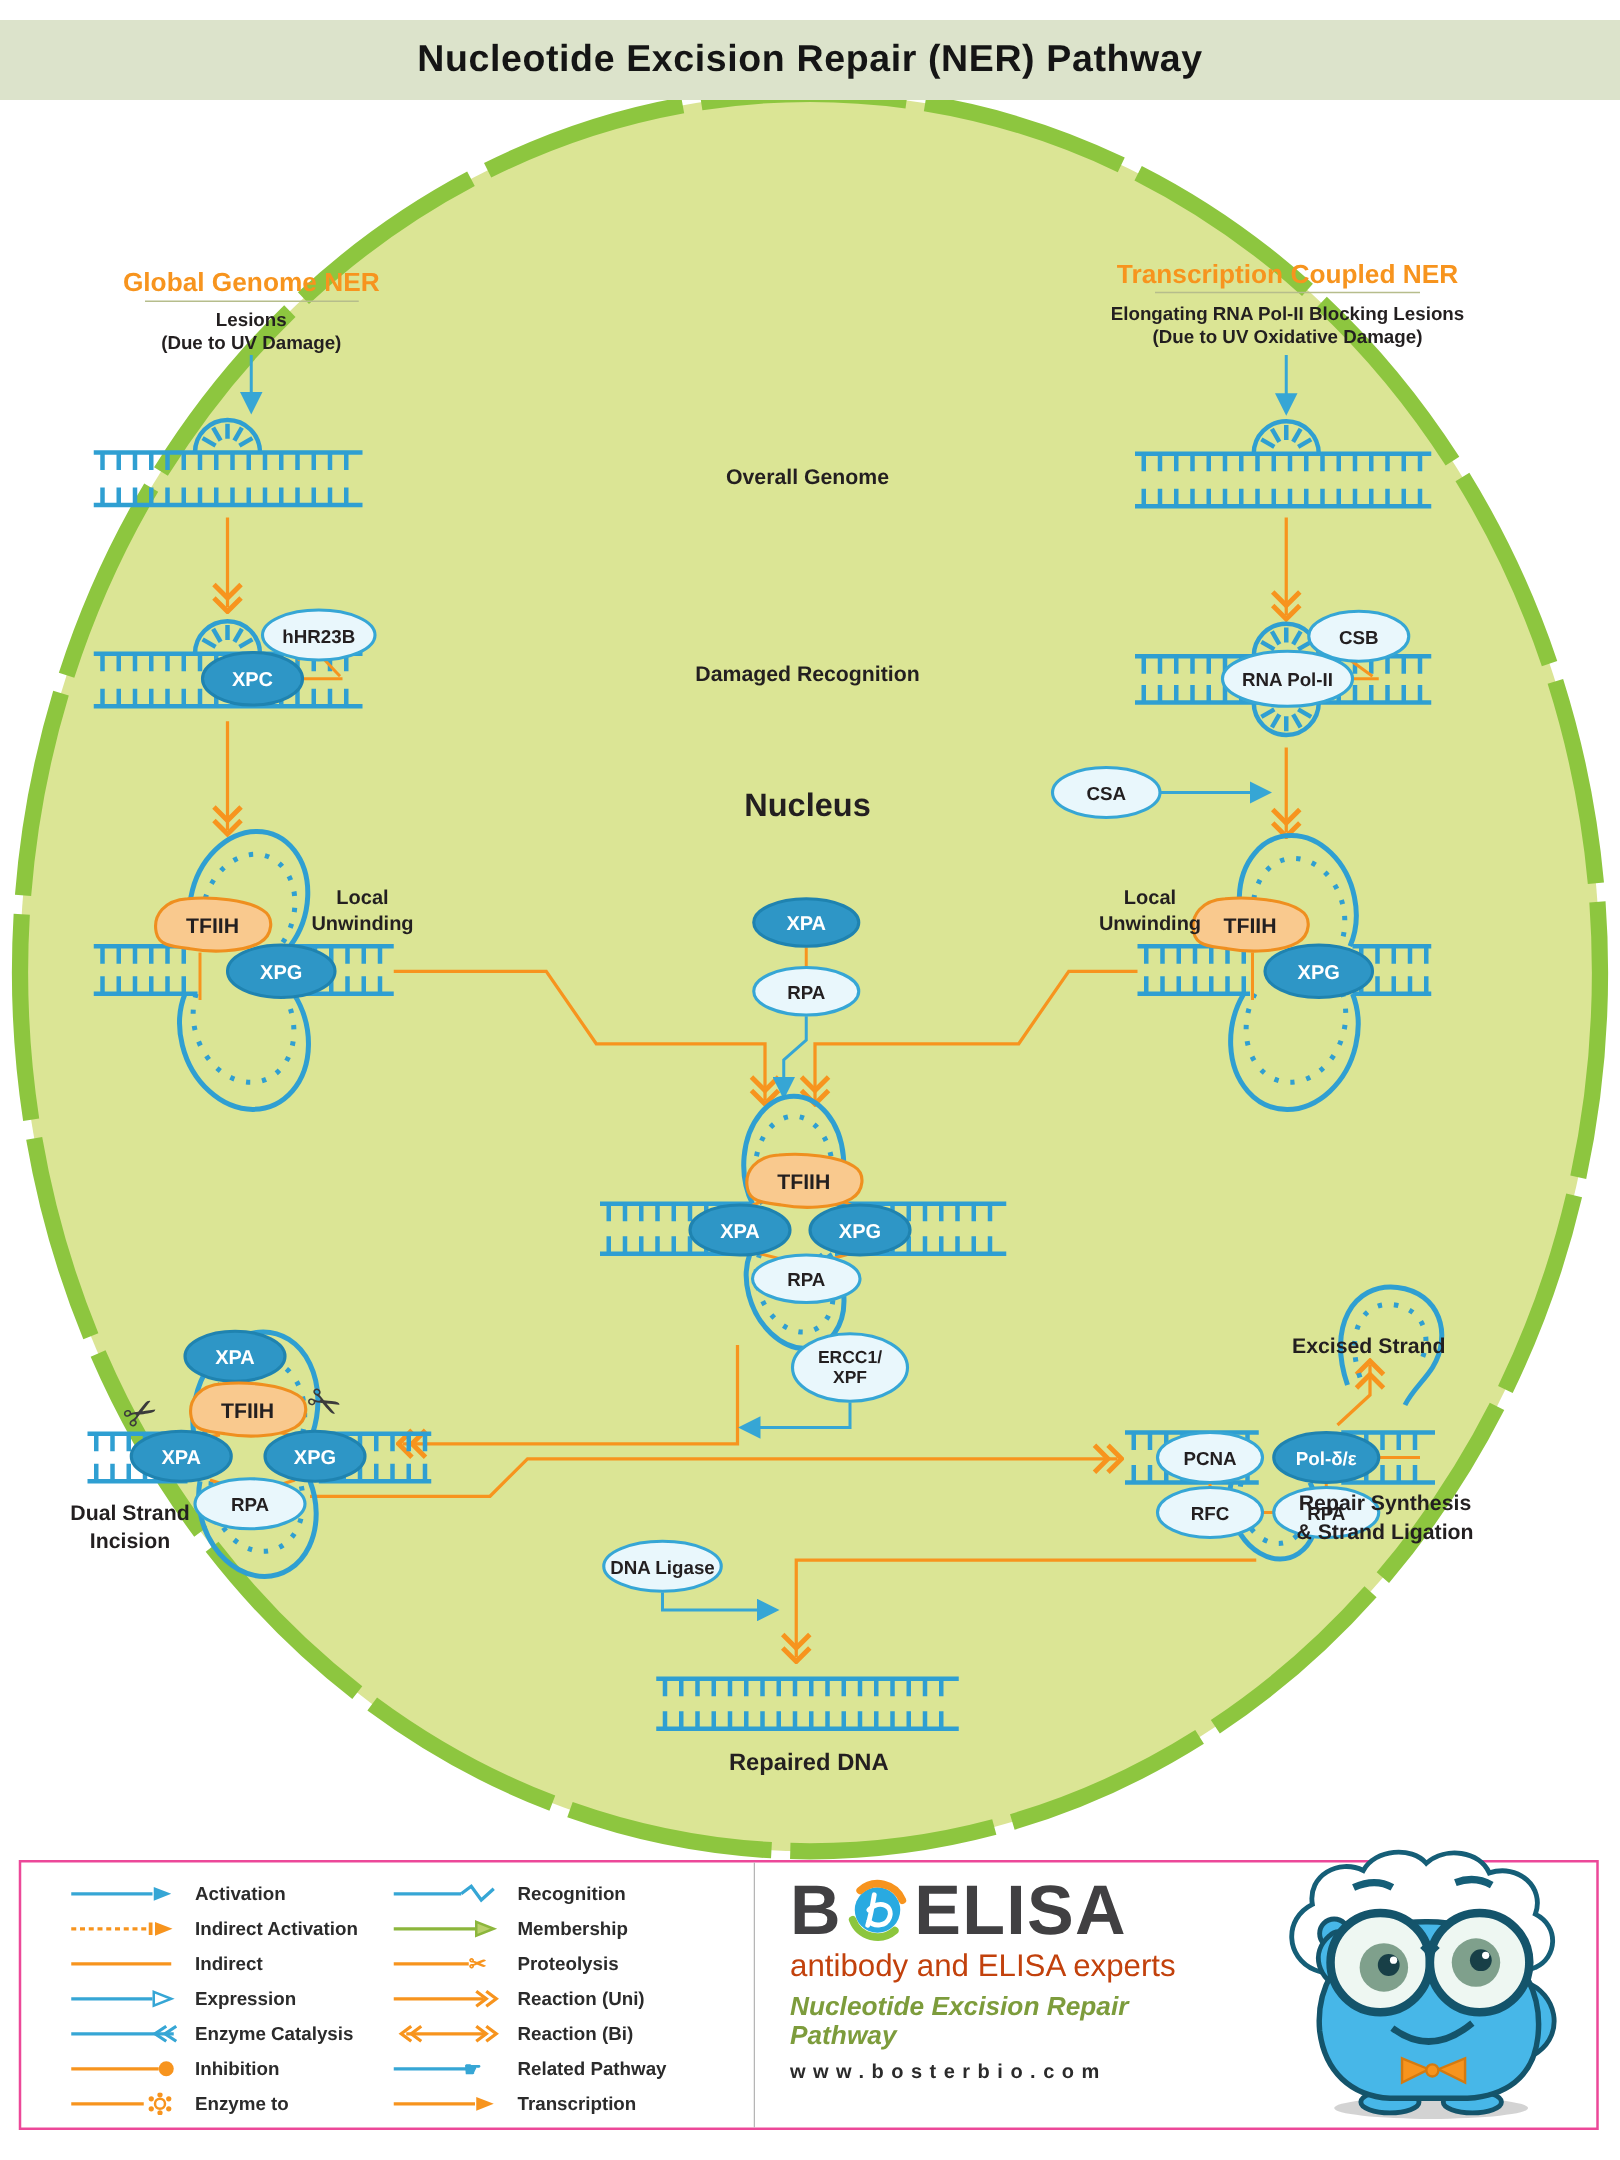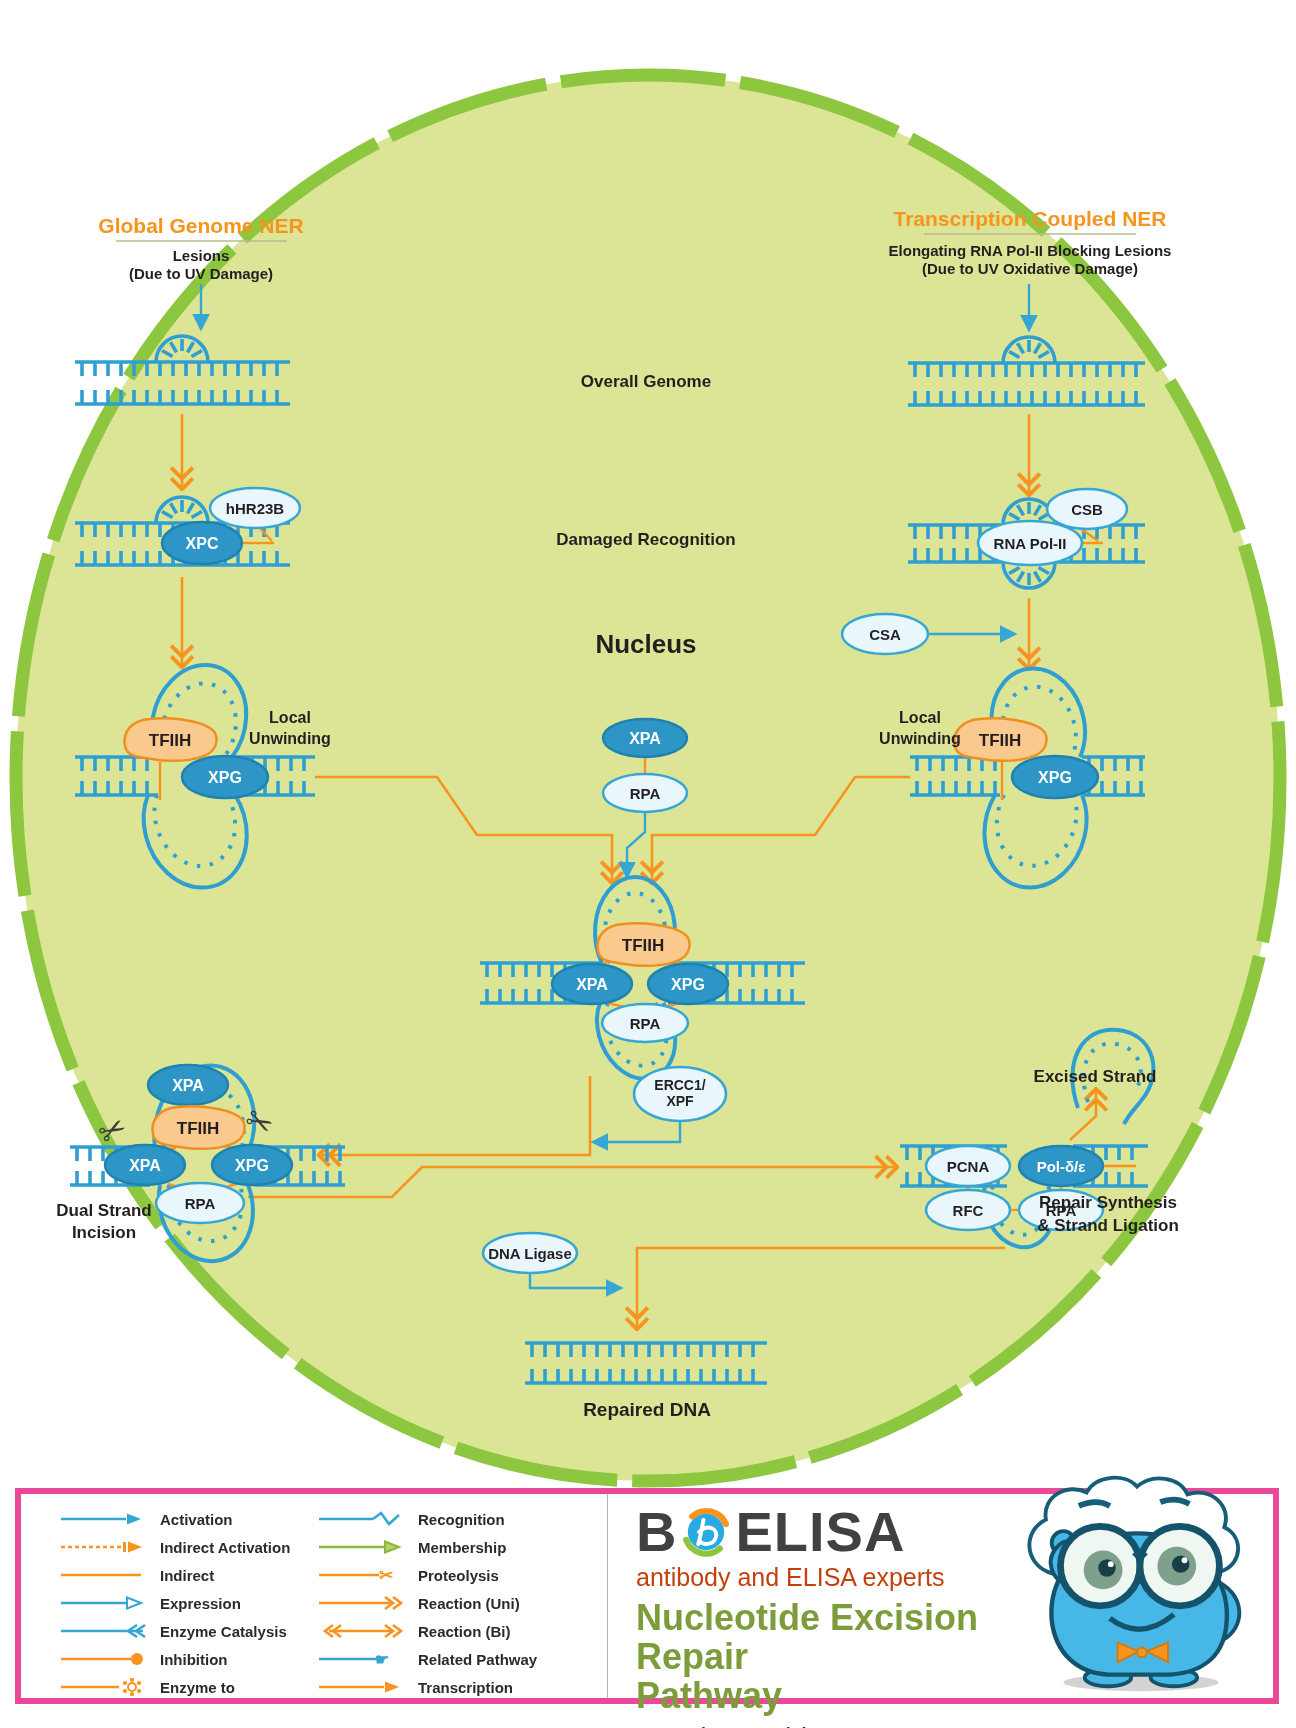--- a/index.html
+++ b/index.html
@@ -24,35 +24,35 @@
   .tfiih path{fill:#f9c98e;stroke:#ef8f1f;stroke-width:2.5;}
   .tfiih text{fill:#231f20;font-size:17px;text-anchor:middle;}
   .lbl{fill:#231f20;font-size:16px;text-anchor:middle;}
   .lbl17{fill:#231f20;font-size:17px;text-anchor:middle;}
   .hdr{fill:#f7941e;font-size:21px;text-anchor:middle;}
   .sub{fill:#231f20;font-size:15px;text-anchor:middle;}
   .nucleus-lbl{fill:#231f20;font-size:26px;text-anchor:middle;}
   .scissor{fill:#3b3b3b;font-size:32px;font-family:"DejaVu Sans",sans-serif;text-anchor:middle;}
   
   .footer{position:absolute;left:15px;top:1488px;width:1264px;height:216px;background:#fff;
-        border:6px solid #ec4899;display:flex;box-sizing:border-box;}
+        border:2px solid #ec4899;display:flex;box-sizing:border-box;}
   .legendpanel{width:587px;border-right:1px solid #b5b5b5;box-sizing:border-box;
         display:flex;padding:11px 0 0 36px;}
   .lcol{width:258px;}
   .lrow{display:flex;align-items:center;height:28px;gap:7px;}
   .lrow .ltext{font-size:15px;font-weight:bold;color:#2b2b2b;white-space:nowrap;}
   .lk-b{stroke:#36a6d5;stroke-width:2.6;fill:none;}
   .lk-o{stroke:#f7941e;stroke-width:2.6;fill:none;}
   .lk-g{stroke:#8cb63c;stroke-width:2.6;fill:none;}
   .logopanel{width:400px;box-sizing:border-box;padding:10px 0 0 28px;}
   .brand-line{display:flex;align-items:center;color:#414042;font-size:56px;font-weight:bold;
         letter-spacing:1px;line-height:1;}
   .logo-o{margin:0 3px;}
   .tagline{color:#c2410c;font-size:25px;margin-top:3px;}
-  .product{color:#7d9c3c;font-weight:bold;font-size:36px;line-height:1.08;margin-top:7px;}
+  .product{color:#7d9c3c;font-weight:bold;font-size:21px;line-height:1.08;margin-top:7px;font-style:italic;}
   .website{color:#2b2b2b;font-weight:bold;font-size:16px;letter-spacing:6px;margin-top:9px;}
   .mascotpanel{flex:1;position:relative;}
   .mascot-svg{position:absolute;right:4px;bottom:2px;}
 </style>
 </head>
 <body>
 
 <div class="page">
 
   <svg width="1296" height="1488" viewBox="0 0 1296 1488" style="position:absolute;left:0;top:0;">
@@ -678,20 +678,23 @@
     <text class="lbl17" x="104" y="1216">Dual Strand</text>
     <text class="lbl17" x="104" y="1238">Incision</text>
 
     <text class="lbl17" x="1095" y="1082">Excised Strand</text>
     <text class="lbl17" x="1108" y="1208" text-anchor="start">Repair Synthesis</text>
     <text class="lbl17" x="1108" y="1231" text-anchor="start">&amp; Strand Ligation</text>
 
     <text class="lbl17" x="647" y="1416" style="font-size:19px">Repaired DNA</text>
   </svg>
 
+  <div class="titlebar">
+    <div class="t">Nucleotide Excision Repair (NER) Pathway</div>
+  </div>
 
   <div class="footer">
 
     <div class="legendpanel">
       <div class="lcol">
         <div class="lrow">
           <svg width="96" height="18">
               <line class="lk-b" x1="4" y1="9" x2="69" y2="9"></line>
               <polygon points="70,3.5 84,9 70,14.5" fill="#36a6d5"></polygon>
             </svg>

